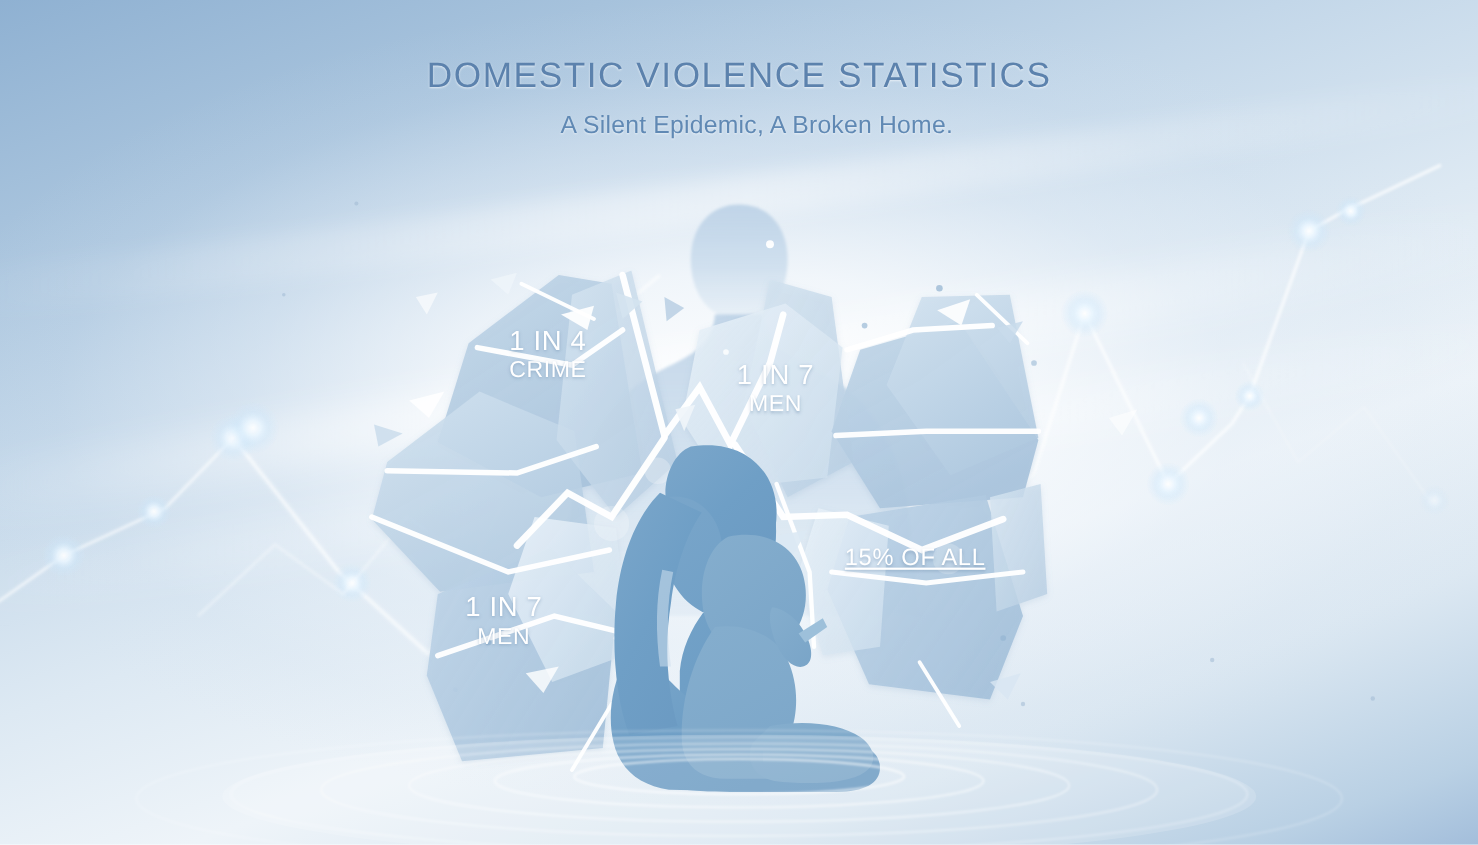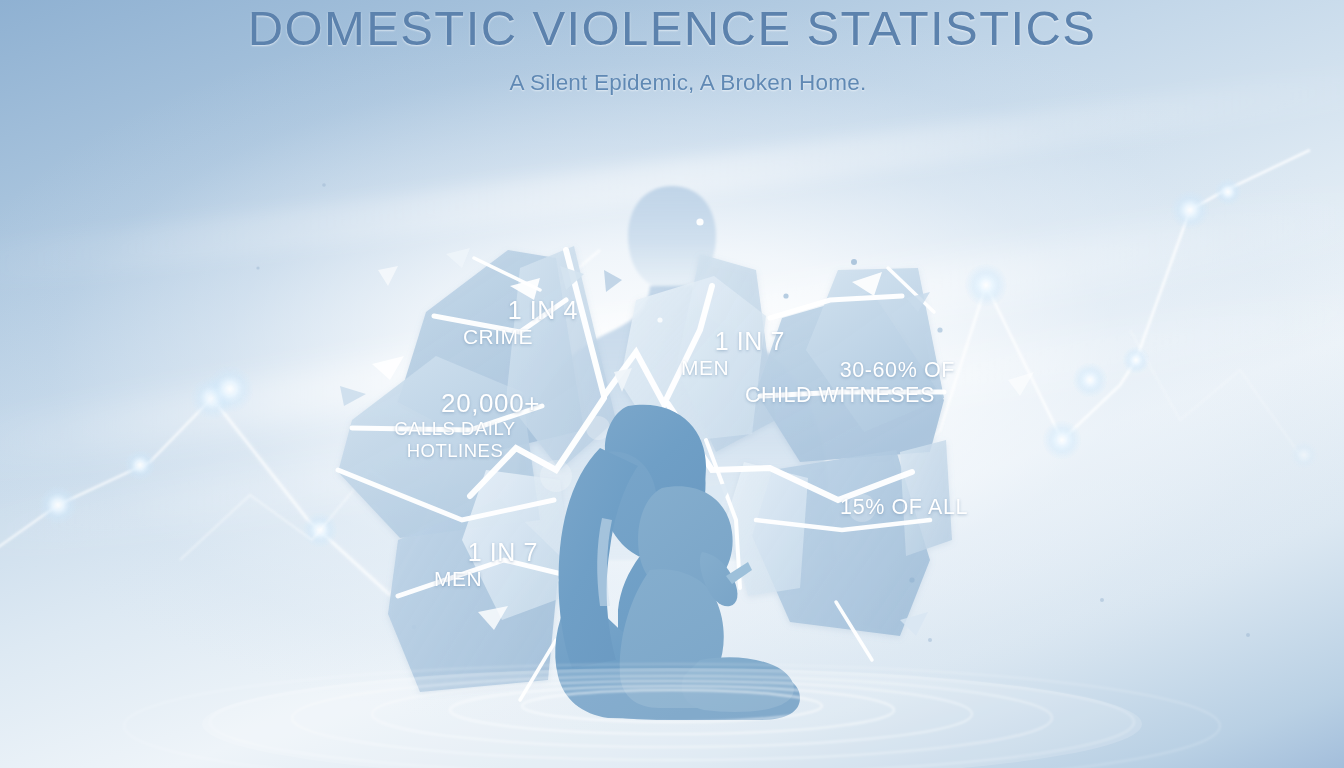--- a/index.html
+++ b/index.html
@@ -53,21 +53,22 @@
   
   #header {
     position: absolute;
     top: 0; left: 0;
     width: 1344px;
     text-align: center;
     pointer-events: none;
   }
   #title {
     margin: 0;
-    font-size: 49px;
+    padding-top: 50px;
+    font-size: 32px;
     letter-spacing: 1.4px;
     font-weight: 400;
     color: #5c82ad;
     text-shadow: 0 1px 2px rgba(255,255,255,0.65);
     font-family: "Liberation Sans", sans-serif;
   }
   #subtitle {
     margin: 0;
     padding-top: 14px;
     font-size: 22.5px;
@@ -85,33 +86,32 @@
     text-align: center;
     line-height: 1.16;
     text-shadow: 0 1px 3px rgba(90,125,160,0.45);
     white-space: nowrap;
     pointer-events: none;
   }
   .stat .big {
     display: block;
     font-size: 25px;
     letter-spacing: 0.6px;
-    text-align: right;
   }
   .stat .sub {
     display: block;
     font-size: 21px;
     letter-spacing: 0.5px;
   }
 
   #stat-women      { left: 418px; top: 296px; width: 160px; }
   #stat-men-top    { left: 625px; top: 327px; width: 160px; }
   #stat-child      { left: 745px; top: 358px; width: 210px; text-align: left; }
   #stat-calls      { left: 370px; top: 388px; width: 170px; }
-  #stat-crime      { left: 768px; top: 495px; width: 200px; text-align: left; }
+  #stat-crime      { left: 768px; top: 495px; width: 200px; text-align: left; text-decoration: underline; }
   #stat-men-bottom { left: 378px; top: 538px; width: 160px; }
 
   #stat-child .big, #stat-crime .big { font-size: 21.5px; }
   #stat-child .sub, #stat-crime .sub { font-size: 21.5px; }
   #stat-calls .big { font-size: 26px; }
   #stat-calls .sub { font-size: 18.5px; }
 </style>
 </head>
 <body>
 
@@ -450,30 +450,21 @@
     <div class="stat" id="stat-women">
       <span class="big">1 IN 4</span>
       <span class="sub">CRIME</span>
     </div>
 
     <div class="stat" id="stat-men-top">
       <span class="big">1 IN 7</span>
       <span class="sub">MEN</span>
     </div>
 
-    <div class="stat" id="stat-child">
-      <span class="big">30-60% OF</span>
-      <span class="sub">CHILD WITNESES</span>
-    </div>
-
-    <div class="stat" id="stat-calls">
-      <span class="big">20,000+</span>
-      <span class="sub">CALLS DAILY</span>
-      <span class="sub">HOTLINES</span>
-    </div>
+
 
     <div class="stat" id="stat-crime">
       <span class="big">15% OF ALL</span>
     </div>
 
     <div class="stat" id="stat-men-bottom">
       <span class="big">1 IN 7</span>
       <span class="sub">MEN</span>
     </div>
 

